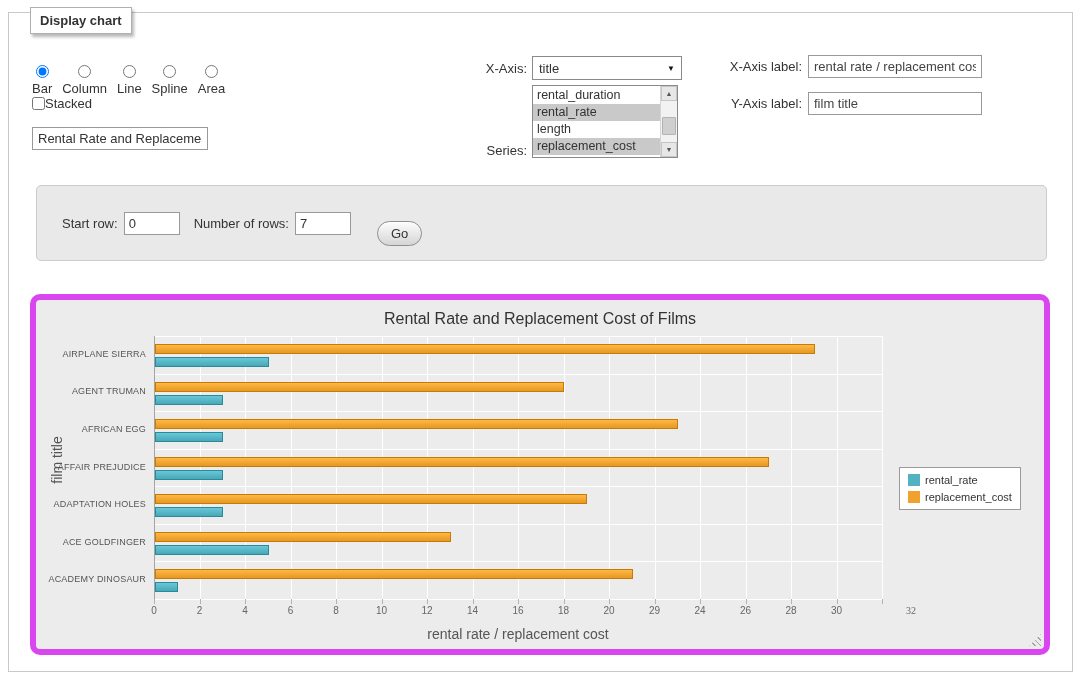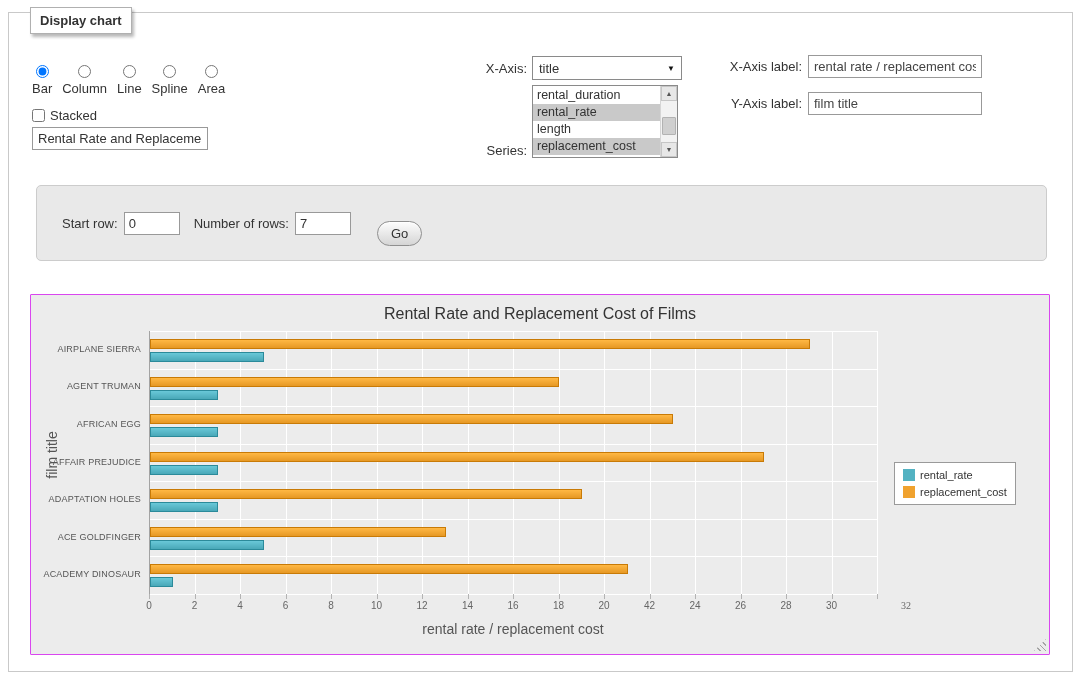--- a/index.html
+++ b/index.html
@@ -10,21 +10,21 @@
   }
   #frame{position:absolute;left:8px;top:12px;width:1063px;height:658px;
     border:1px solid #c9c9c9;background:#fff;}
   .legend{position:absolute;left:21px;top:-6px;background:#fff;border:1px solid #b0b0b0;
     padding:5px 9px;font-weight:bold;font-size:13px;z-index:3;
     box-shadow:2px 3px 3px rgba(0,0,0,0.28);}
   
   .radio-row{position:absolute;left:23px;top:52px;display:flex;gap:10px;align-items:center;}
   .radio-item{display:flex;align-items:center;gap:3px;cursor:default;flex-direction:column;}
   input[type=radio],input[type=checkbox]{margin:0;width:13px;height:13px;}
-  .stacked-row{position:absolute;left:23px;top:83px;display:flex;gap:5px;align-items:center;margin-top:12px;}
+  .stacked-row{position:absolute;left:23px;top:83px;display:flex;align-items:center;}
   .title-input{position:absolute;left:23px;top:114px;width:176px;height:23px;box-sizing:border-box;
     border:1px solid #999;padding:2px 5px;font:13px "Liberation Sans",sans-serif;color:#333;}
   .row-xaxis{position:absolute;left:420px;top:43px;display:flex;align-items:center;gap:5px;}
   .lbl-right{width:98px;text-align:right;}
   .select{width:150px;height:24px;box-sizing:border-box;border:1px solid #8a8a8a;background:#fff;
     display:flex;align-items:center;justify-content:space-between;padding:0 6px;cursor:default;}
   .select .arrow{font-size:8px;color:#111;}
   .series-lbl{position:absolute;left:420px;top:130px;width:98px;text-align:right;}
   .listbox{position:absolute;left:523px;top:72px;width:146px;height:73px;box-sizing:border-box;
     border:1px solid #8a8a8a;background:#fff;display:flex;}
@@ -47,21 +47,21 @@
     background:#e9e9e9;border:1px solid #cccccc;border-radius:5px;
     display:flex;align-items:center;padding-left:25px;gap:6px;}
   .small-input{width:56px;height:23px;box-sizing:border-box;border:1px solid #999;
     padding:2px 4px;font:13px "Liberation Sans",sans-serif;color:#333;}
   .nrows-lbl{margin-left:8px;}
   .go-btn{margin-left:20px;height:25px;padding:0 13px;border:1px solid #8f8f8f;border-radius:13px;
     background:linear-gradient(#fdfdfd,#d5d5d5);font:13px "Liberation Sans",sans-serif;color:#333;
     box-shadow:inset 0 1px 0 #fff;cursor:default;margin-top:20px;}
   
   .chart-panel{position:absolute;left:21px;top:281px;width:1020px;height:361px;box-sizing:border-box;
-    background:#ececec;border:1px solid #d946ef;border-radius:1px;}
+    background:#ececec;border:6px solid #d946ef;border-radius:10px;}
   .chart-title{position:absolute;left:0;right:0;top:10px;text-align:center;font-size:16px;color:#333;}
   .y-title{position:absolute;left:21px;top:160px;transform:translate(-50%,-50%) rotate(-90deg);
     font-size:14px;color:#555;white-space:nowrap;}
   .x-title{position:absolute;left:482px;top:326px;transform:translateX(-50%);
     font-size:14px;color:#555;white-space:nowrap;}
   #plot{position:absolute;left:118px;top:36px;width:728px;height:263px;}
   .hgrid{position:absolute;left:0;width:100%;height:1px;background:#ffffff;}
   .vgrid{position:absolute;top:0;height:100%;width:1px;background:#ffffff;}
   .vgrid.axisline{background:#a3a3a3;z-index:1;}
   .bar{position:absolute;height:10px;box-sizing:border-box;border:1px solid;z-index:2;}
@@ -228,21 +228,21 @@
       <div class="ticklabel" style="left: 376px;">12</div>
       <div class="tickmark" style="left: 436.5px;"></div>
       <div class="ticklabel" style="left: 421.5px;">14</div>
       <div class="tickmark" style="left: 482px;"></div>
       <div class="ticklabel" style="left: 467px;">16</div>
       <div class="tickmark" style="left: 527.5px;"></div>
       <div class="ticklabel" style="left: 512.5px;">18</div>
       <div class="tickmark" style="left: 573px;"></div>
       <div class="ticklabel" style="left: 558px;">20</div>
       <div class="tickmark" style="left: 618.5px;"></div>
-      <div class="ticklabel" style="left: 603.5px;">42</div>
+      <div class="ticklabel" style="left: 603.5px;">29</div>
       <div class="tickmark" style="left: 664px;"></div>
       <div class="ticklabel" style="left: 649px;">24</div>
       <div class="tickmark" style="left: 709.5px;"></div>
       <div class="ticklabel" style="left: 694.5px;">26</div>
       <div class="tickmark" style="left: 755px;"></div>
       <div class="ticklabel" style="left: 740px;">28</div>
       <div class="tickmark" style="left: 800.5px;"></div>
       <div class="ticklabel" style="left: 785.5px;">30</div>
       <div class="tickmark" style="left: 846px;"></div>
       <div class="ticklabel" style="left: 860px; font-family: Liberation Serif, serif;">32</div>

